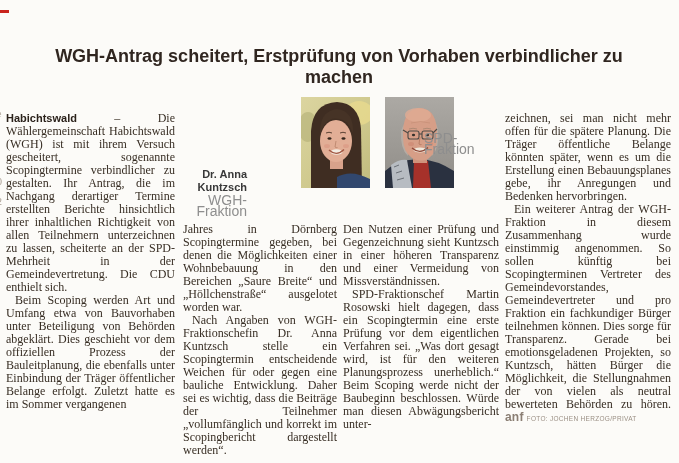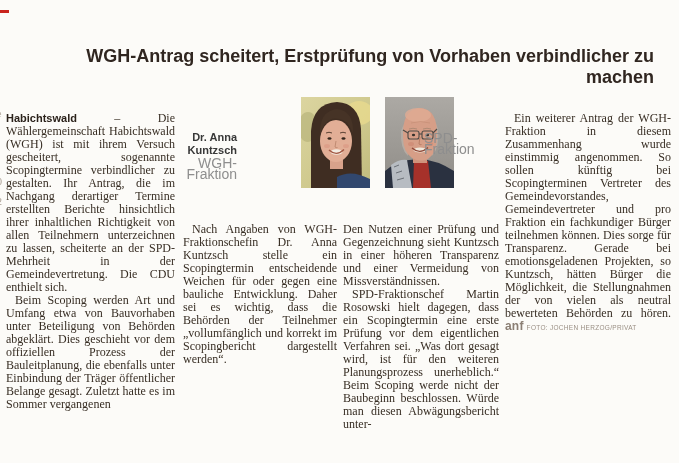--- a/index.html
+++ b/index.html
@@ -12,39 +12,39 @@
   .redmark{position:absolute; left:0; top:10px; width:9px; height:3px; background:#c9241d;}
   .frag{position:absolute; left:-3px; font-size:10px; color:#a89d92; font-family:"Liberation Serif",serif;} .f1{top:108px;} .f2{top:130px;} .f3{top:176px;} .f4{top:196px;}
 
   .headline{
     position:absolute; top:6px; left:24px; width:630px; margin:0;
     text-align:center; font-family:"Liberation Sans",sans-serif;
     font-weight:bold; font-size:34px; letter-spacing:-0.5px; color:#2b211a;
   }
   .subheadline{
     position:absolute; top:46px; left:24px; width:630px; margin:0;
-    text-align:right; font-family:"Liberation Sans",sans-serif;
+    text-align:center; font-family:"Liberation Sans",sans-serif;
     font-weight:bold; font-size:18px; color:#302620;
   }
 
   .col{position:absolute; font-size:12px; line-height:13px; text-align:justify;margin-top:39px;}
   .col p{margin:0; padding:0;}
   .col p.ind{text-indent:9px;}
   .col1{left:6px;   top:73px;  width:169px;}
   .col2{left:183px; top:184px; width:154px;}
   .col3{left:343px; top:184px; width:156px;}
   .col4{left:505px; top:73px;  width:166px;}
   .lead{font-family:"Liberation Sans",sans-serif; font-weight:bold; font-size:11px; color:#2b221b;}
 
   .photo{position:absolute; top:81px; width:69px; height:91px; overflow:hidden;}
   .photo1{left:261px;} .photo2{left:345px;}
   .photo svg{display:block;}
 
   .caption{position:absolute; top:131px; font-family:"Liberation Sans",sans-serif;}
-  .cap1{left:160px; width:77px; text-align:right;}
+  .cap1{left:170px; width:77px; text-align:right;margin-top:37px;}
   .cap2{left:424px; width:80px; text-align:left;}
   .cap-name{font-weight:bold; font-size:11px; line-height:12.5px; color:#383838;}
   .cap-role{font-size:14px; line-height:11px; color:#8e8e8e; margin-top:2px;}
 
   .byline{font-family:"Liberation Sans",sans-serif; font-size:12px; font-weight:bold; color:#8a7e73; letter-spacing:.2px;}
   .credit{font-family:"Liberation Sans",sans-serif; font-size:6.5px; color:#9a8f84; letter-spacing:.3px; white-space:nowrap;}
 </style>
 </head>
 <body>
 
@@ -54,21 +54,21 @@
 
   <span class="frag f1">e</span>
   <span class="frag f2">)</span>
   <span class="frag f3">0</span>
   <span class="frag f4">2</span>
 
   <h2 class="subheadline">WGH-Antrag scheitert, Erstprüfung von Vorhaben verbindlicher zu machen</h2>
 
   <div class="col col1">
     <p><span class="lead">Habichtswald</span><span> – Die Wählergemeinschaft Habichtswald (WGH) ist mit ihrem Versuch gescheitert, sogenannte Scopingtermine verbindlicher zu gestalten. Ihr Antrag, die im Nachgang derartiger Termine erstellten Berichte hinsichtlich ihrer inhaltlichen Richtigkeit von allen Teilnehmern unterzeichnen zu lassen, scheiterte an der SPD-Mehrheit in der Gemeindevertretung. Die CDU enthielt sich.</span></p>
-    <p class="ind">Beim Scoping werden Art und Umfang etwa von Bauvorhaben unter Beteiligung von Behörden abgeklärt. Dies geschieht vor dem offiziellen Prozess der Bauleitplanung, die ebenfalls unter Einbindung der Träger öffentlicher Belange gesagt. Zuletzt hatte es im Sommer vergangenen</p>
+    <p class="ind">Beim Scoping werden Art und Umfang etwa von Bauvorhaben unter Beteiligung von Behörden abgeklärt. Dies geschieht vor dem offiziellen Prozess der Bauleitplanung, die ebenfalls unter Einbindung der Träger öffentlicher Belange erfolgt. Zuletzt hatte es im Sommer vergangenen</p>
   </div>
 
   <figure class="photo photo1">
     <svg viewBox="0 0 69 91" width="69" height="91">
       <defs>
         <linearGradient id="pg1" x1="0" y1="0" x2="1" y2="1">
           <stop offset="0" stop-color="#dcd5a0"></stop>
             <stop offset="0.55" stop-color="#cfc98e"></stop>
             <stop offset="1" stop-color="#c0bb7d"></stop>
         </linearGradient>
@@ -133,28 +133,30 @@
 
   <figcaption class="caption cap1">
     <div class="cap-name">Dr. Anna Kuntzsch</div>
     <div class="cap-role">WGH-Fraktion</div>
   </figcaption>
   <figcaption class="caption cap2">
     <div class="cap-role">SPD-Fraktion</div>
   </figcaption>
 
   <div class="col col2">
-    <p class="ind">Nach Angaben von WGH-Fraktionschefin Dr. Anna Kuntzsch stelle ein Scopingtermin entscheidende Weichen für oder gegen eine bauliche Entwicklung. Daher sei es wichtig, dass die Behörden der Teilnehmer „vollumfänglich und korrekt im Scopingbericht dargestellt werden“.</p>
+    <p>Jahres in Dörnberg Scopingtermine gegeben, bei denen die Möglichkeiten einer Wohnbebauung in den Bereichen „Saure Breite“ und „Höllchenstraße“ ausgelotet worden war.</p>
+    <p class="ind">Nach Angaben von WGH-Fraktionschefin Dr. Anna Kuntzsch stelle ein Scopingtermin entscheidende Weichen für oder gegen eine bauliche Entwicklung. Daher sei es wichtig, dass die Beiträge der Teilnehmer „vollumfänglich und korrekt im Scopingbericht dargestellt werden“.</p>
   </div>
 
   <div class="col col3">
     <p>Den Nutzen einer Prüfung und Gegenzeichnung sieht Kuntzsch in einer höheren Transparenz und einer Vermeidung von Missverständnissen.</p>
     <p class="ind">SPD-Fraktionschef Martin Rosowski hielt dagegen, dass ein Scopingtermin eine erste Prüfung vor dem eigentlichen Verfahren sei. „Was dort gesagt wird, ist für den weiteren Planungsprozess unerheblich.“ Beim Scoping werde nicht der Baubeginn beschlossen. Würde man diesen Abwägungsbericht unter-</p>
   </div>
 
   <div class="col col4">
+    <p>zeichnen, sei man nicht mehr offen für die spätere Planung. Die Träger öffentliche Belange könnten später, wenn es um die Erstellung einen Bebauungsplanes gebe, ihr Anregungen und Bedenken hervorbringen.</p>
     <p class="ind"><span>Ein weiterer Antrag der WGH-Fraktion in diesem Zusammenhang wurde einstimmig angenommen. So sollen künftig bei Scopingterminen Vertreter des Gemeindevorstandes, Gemeindevertreter und pro Fraktion ein fachkundiger Bürger teilnehmen können. Dies sorge für Transparenz. Gerade bei emotionsgeladenen Projekten, so Kuntzsch, hätten Bürger die Möglichkeit, die Stellungnahmen der von vielen als neutral bewerteten Behörden zu hören.</span>
       <span class="byline">anf</span>
       <span class="credit">FOTO: JOCHEN HERZOG/PRIVAT</span>
     </p>
   </div>
 
 </div>
 
 </body></html>

